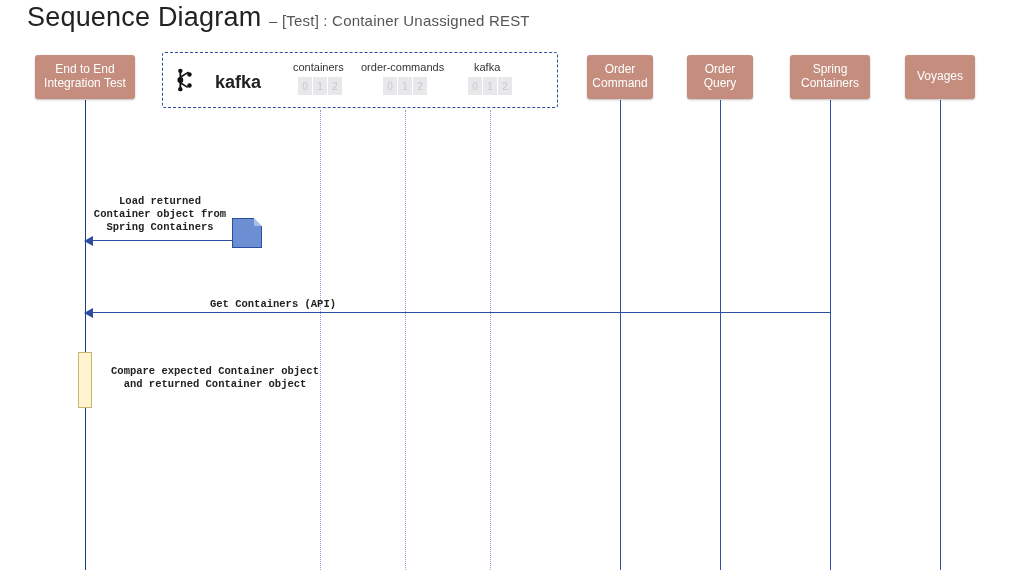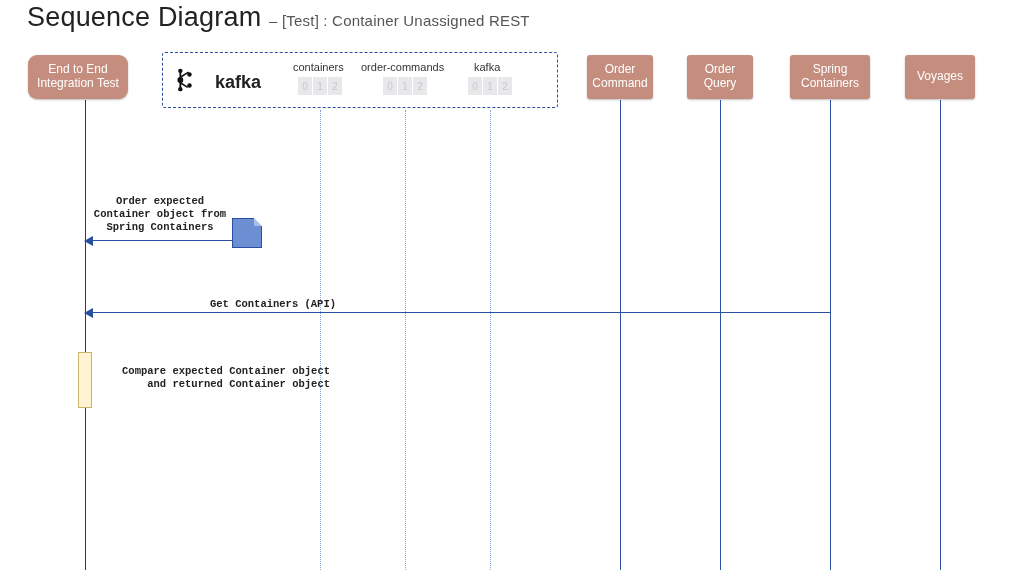--- a/index.html
+++ b/index.html
@@ -47,21 +47,21 @@
 </head>
 <body>
 
 <div class="stage">
 
   <div class="title">
     <span>Sequence Diagram</span>
     <span class="sub">– [Test] : Container Unassigned REST</span>
   </div>
 
-  <div class="participant" style="left:28px; width:100px;border-radius:9px;">
+  <div class="participant" style="left:35px; width:100px;">
     <span style="white-space:pre-line">End to End
 Integration Test</span>
   </div>
 
   <div class="participant" style="left:587px; width:66px;">
     <span style="white-space:pre-line">Order
 Command</span>
   </div>
   <div class="participant" style="left:687px; width:66px;">
     <span style="white-space:pre-line">Order
@@ -119,31 +119,31 @@
 
   <div class="lifeline solid-dark" style="left:85px;"></div>
   <div class="lifeline dotted" style="left:320px; top:110px; height:460px;"></div>
   <div class="lifeline dotted" style="left:405px; top:110px; height:460px;"></div>
   <div class="lifeline dotted" style="left:490px; top:110px; height:460px;"></div>
   <div class="lifeline" style="left:620px;"></div>
   <div class="lifeline" style="left:720px;"></div>
   <div class="lifeline" style="left:830px;"></div>
   <div class="lifeline" style="left:940px;"></div>
 
-  <div class="msg" style="left:90px; top:195px; width:140px;">Order expected
+  <div class="msg" style="left:90px; top:195px; width:140px;">Load returned
 Container object
 from Spring Containers</div>
   <div class="conn" style="left:85px; top:240px; width:160px;">
     <div class="head-l"></div>
     <div class="head-r"></div>
   </div>
   <div class="note-box" style="left:232px; top:218px;"></div>
 
   <div class="msg" style="left:170px; top:298px;margin-left:40px;">Get Containers (API)</div>
   <div class="conn" style="left:85px; top:312px; width:745px;">
     <div class="head-l"></div>
   </div>
 
   <div class="activation" style="left:78px; top:352px; height:56px;"></div>
-  <div class="msg" style="left:100px; top:365px; width:230px; text-align:right;">Compare expected Container object
+  <div class="msg" style="left:100px; top:365px; width:230px; text-align:center;">Compare expected Container object
 and returned Container object</div>
 
 </div>
 
 </body></html>

